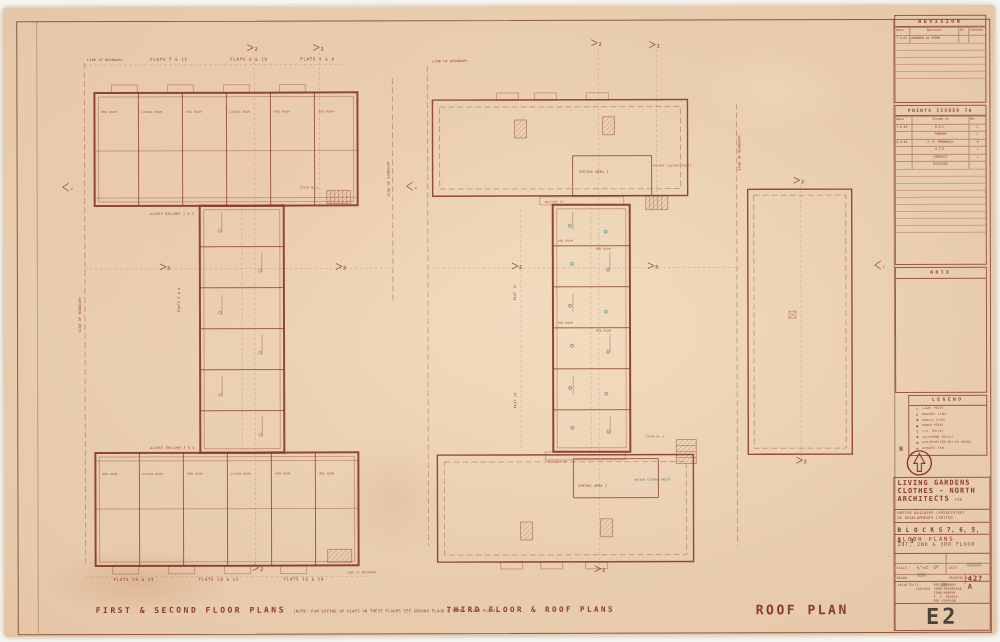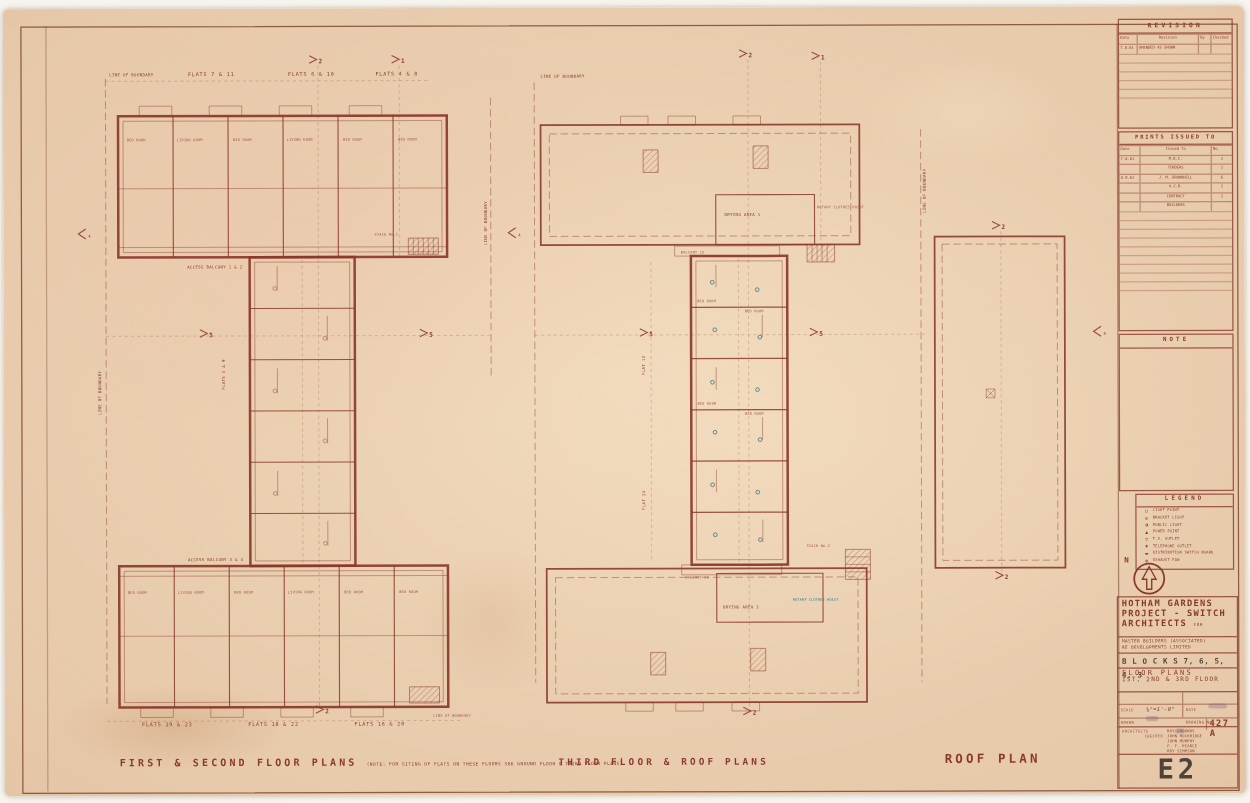--- a/index.html
+++ b/index.html
@@ -270,21 +270,21 @@
             <text class="t3" x="8" y="7">5</text>
           </g>
     </g>
   </svg>
 
   <div class="cap" style="left:92px;top:599px;">
     <span>FIRST &amp; SECOND FLOOR PLANS</span>
     <small>(NOTE: FOR SITING OF FLATS ON THESE FLOORS SEE GROUND FLOOR &amp; THIRD FLOOR PLANS)</small>
   </div>
   <div class="cap" style="left:443px;top:599px;font-size:7.5px;">THIRD FLOOR &amp; ROOF PLANS</div>
-  <div class="cap" style="left:752px;top:597px;font-size:10px;">ROOF PLAN</div>
+  <div class="cap" style="left:752px;top:597px;font-size:13px;">ROOF PLAN</div>
 
   <div class="box" style="left:892px;top:10px;width:92px;height:88px;">
     <div class="box-title" style="font-size:5px;letter-spacing:2.5px;height:10px;line-height:10px;">REVISION</div>
     <div class="tr" style="height:7px;font-size:3px;">
       <div class="tc" style="width:15px;">Date</div>
       <div class="tc" style="width:49px;text-align:center;">Revision</div>
       <div class="tc" style="width:10px;">By</div>
       <div class="tc" style="width:16px;">Checked</div>
     </div>
     <div class="tr" style="height:7px;font-size:3px;">
@@ -394,22 +394,22 @@
     <span style="position:absolute;left:2px;top:0;color:#8a3a2b;font-size:6px;font-weight:bold;">N</span>
     <svg width="28" height="28" style="position:absolute;left:8px;top:4px;">
       <circle cx="14" cy="14" r="12" fill="none" stroke="#8a3a2b" stroke-width="1.4"></circle>
       <path d="M14,4.5 L19.5,14.5 L16,14.5 L16,22.5 L12,22.5 L12,14.5 L8.5,14.5 Z" fill="none" stroke="#8a3a2b" stroke-width="1.1"></path>
     </svg>
   </div>
 
   <div id="title-block" class="box" style="left:890px;top:472px;width:97px;height:154px;border-width:1.2px;">
     <div class="tb-row" style="height:32px;">
       <div style="font-size:7px;font-weight:bold;letter-spacing:1px;line-height:1.15;">
-        <span>HOTHAM GARDENS</span><br>
-        <span>PROJECT - SWITCH</span><br>
+        <span>LIVING GARDENS</span><br>
+        <span>CLOTHES - NORTH</span><br>
         <span>ARCHITECTS</span>
         <span style="font-size:3.4px;font-weight:normal;letter-spacing:.5px;">FOR</span>
       </div>
     </div>
     <div class="tb-row" style="height:13px;font-size:3.5px;letter-spacing:.3px;line-height:1.5;">
       <span>MASTER BUILDERS (ASSOCIATED)</span><br>
       <span>RE DEVELOPMENTS LIMITED</span>
     </div>
     <div class="tb-row" style="height:12px;font-size:6px;font-weight:bold;color:#55483b;letter-spacing:.5px;line-height:11px;">B L O C K S 7, 6, 5, 4, 3</div>
     <div class="tb-row" style="height:19px;">

